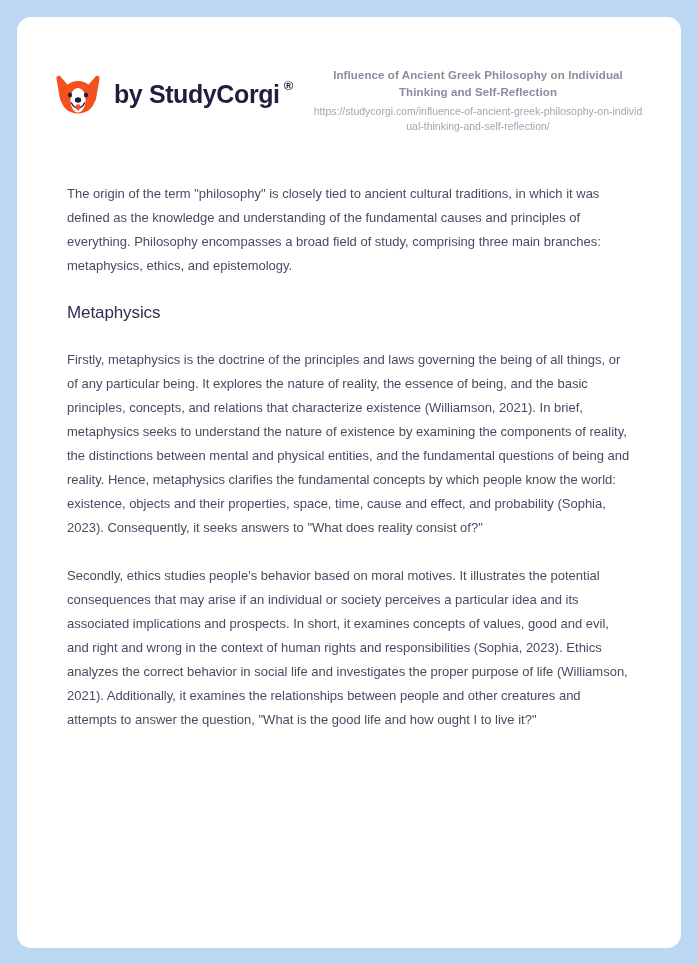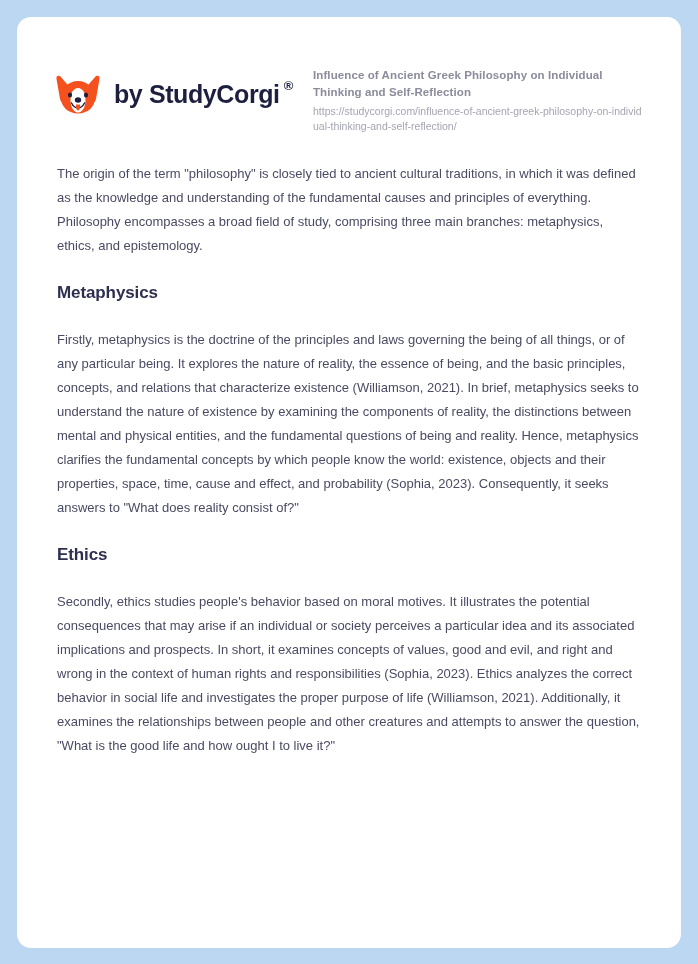--- a/index.html
+++ b/index.html
@@ -58,54 +58,54 @@
     line-height: 1;
   }
   .wordmark .reg {
     font-size: 13px;
     font-weight: bold;
     margin-left: 4px;
     position: relative;
     top: -3px;
   }
   .head-right {
-    text-align: left;
+    text-align: center;
     max-width: 330px;
     padding-top: 6px;
   }
   .doc-title {
     color: #8b8b9c;
     font-size: 11.5px;
     font-weight: bold;
     line-height: 1.45;
     letter-spacing: 0.1px;
     margin: 0;
   }
   .doc-url {
     color: #a5a5b3;
     font-size: 10.5px;
     line-height: 1.42;
     margin: 4px 0 0 0;
     word-break: break-all;
   }
   .article {
-    padding: 0 40px;
-    margin-top: 28px;
+    padding: 0 50px;
+    margin-top: 48px;
   }
   .article p {
     color: #4a4a63;
     font-size: 13px;
     line-height: 24px;
     margin: 0 0 24px 0;
     text-align: left;
   }
   .article h2 {
     color: #2e2e4f;
     font-size: 17px;
-    font-weight: bold;
+    font-weight: normal;
     line-height: 1.3;
     margin: 0 0 24px 0;
     letter-spacing: -0.1px;
   }
   .article .sec-head {
     margin-top: 2px;
   }
 </style>
 </head>
 <body>
@@ -149,19 +149,18 @@
       </div>
 
     </div>
 
     <div class="article">
       <p>The origin of the term "philosophy" is closely tied to ancient cultural traditions, in which it was defined as the knowledge and understanding of the fundamental causes and principles of everything. Philosophy encompasses a broad field of study, comprising three main branches: metaphysics, ethics, and epistemology.</p>
 
       <h2 class="sec-head">Metaphysics</h2>
       <p>Firstly, metaphysics is the doctrine of the principles and laws governing the being of all things, or of any particular being. It explores the nature of reality, the essence of being, and the basic principles, concepts, and relations that characterize existence (Williamson, 2021). In brief, metaphysics seeks to understand the nature of existence by examining the components of reality, the distinctions between mental and physical entities, and the fundamental questions of being and reality. Hence, metaphysics clarifies the fundamental concepts by which people know the world: existence, objects and their properties, space, time, cause and effect, and probability (Sophia, 2023). Consequently, it seeks answers to "What does reality consist of?"</p>
 
-      <h2 class="sec-head">Ethics</h2>
       <p>Secondly, ethics studies people's behavior based on moral motives. It illustrates the potential consequences that may arise if an individual or society perceives a particular idea and its associated implications and prospects. In short, it examines concepts of values, good and evil, and right and wrong in the context of human rights and responsibilities (Sophia, 2023). Ethics analyzes the correct behavior in social life and investigates the proper purpose of life (Williamson, 2021). Additionally, it examines the relationships between people and other creatures and attempts to answer the question, "What is the good life and how ought I to live it?"</p>
 
     </div>
 
   </div>
 </div>
 
 </body></html>

